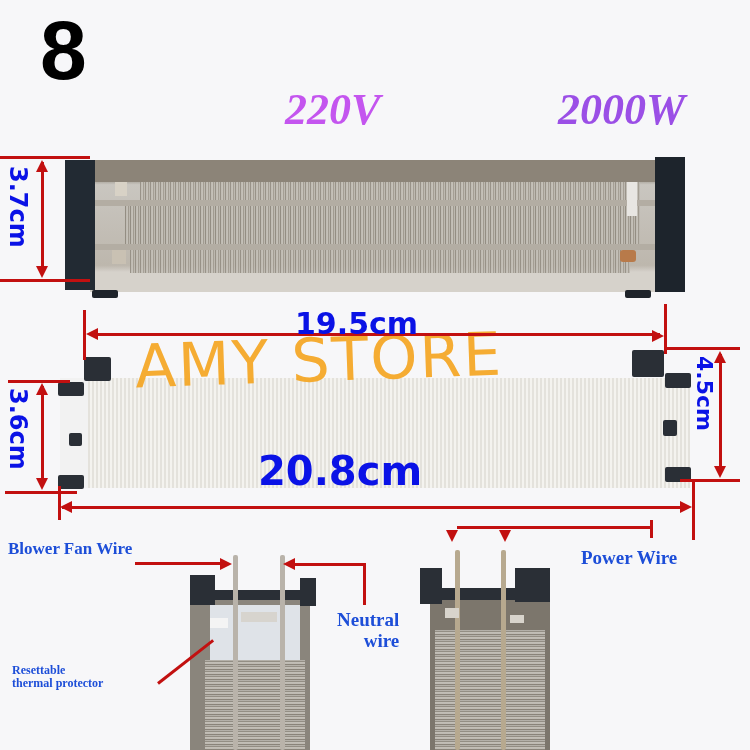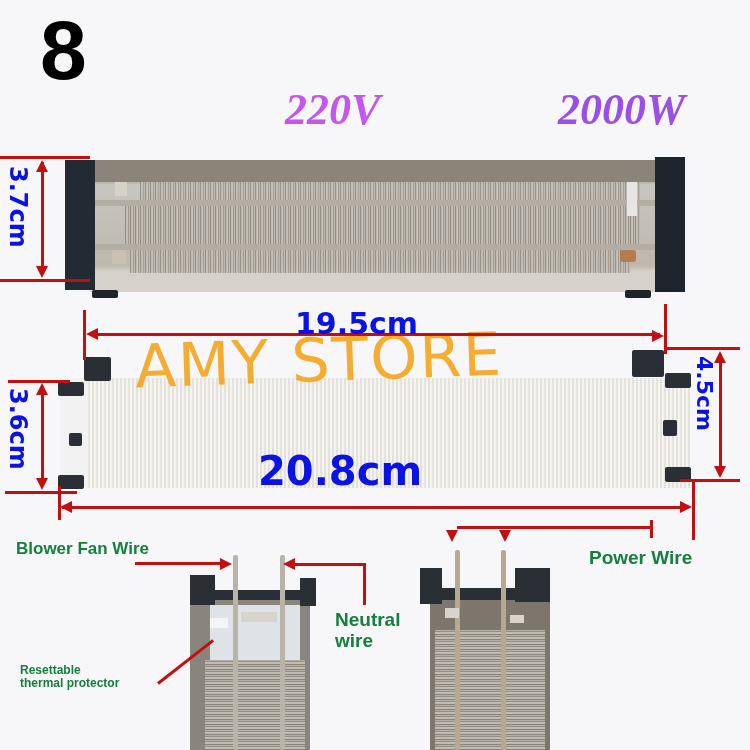--- a/index.html
+++ b/index.html
@@ -41,21 +41,21 @@
   .arrow-r { border-top: 6px solid transparent; border-bottom: 6px solid transparent; border-left: 12px solid #c21010; }
   .arrow-u { border-left: 6px solid transparent; border-right: 6px solid transparent; border-bottom: 12px solid #c21010; }
   .arrow-d { border-left: 6px solid transparent; border-right: 6px solid transparent; border-top: 12px solid #c21010; }
 
   .watermark { left: 135px; top: 330px; color: #f5a623; font-size: 60px; font-family: "DejaVu Sans", sans-serif; letter-spacing: 2px; line-height: 1; transform: rotate(-2deg); opacity: .92; }
 
   
   .frame { background: #8a857c; }
   .clip { background: #2a2f36; }
   .pin { width: 5px; background: #b9b3aa; border-radius: 2px; }
-  .label { color: #15803d; font-weight: bold; font-family: Liberation Sans, sans-serif; line-height: 1.1; margin-left: 8px; }
+  .label { color: #1d4ed8; font-weight: bold; font-family: Liberation Serif, serif; line-height: 1.1; }
   .coil-h { background: repeating-linear-gradient(0deg, #6f685d 0px, #d9d6cf 2px, #7c766b 4px, #ecebe7 5px); }
 </style>
 </head>
 <body>
 
 <div class="abs model-num">8</div>
 <div class="abs spec spec-v">220V</div>
 <div class="abs spec spec-w">2000W</div>
 
 <div>
@@ -152,21 +152,21 @@
   <div class="abs" style="left:510px;top:615px;width:14px;height:8px;background:#d8d4cc;"></div>
 </div>
 
 <div class="abs label" style="left:8px;top:540px;font-size:17px;">Blower Fan Wire</div>
 <div class="abs red" style="left:135px;top:562px;width:88px;height:3px;"></div>
 <div class="arrow-r" style="left:220px;top:558px;"></div>
 
 <div class="abs red" style="left:290px;top:563px;width:76px;height:3px;"></div>
 <div class="abs red" style="left:363px;top:563px;width:3px;height:42px;"></div>
 <div class="arrow-l" style="left:283px;top:558px;"></div>
-<div class="abs label" style="left:327px;top:610px;font-size:19px;">
+<div class="abs label" style="left:337px;top:610px;font-size:19px;text-align:right;">
   <div>Neutral</div>
   <div>wire</div>
 </div>
 
 <div class="abs red" style="left:457px;top:526px;width:195px;height:3px;"></div>
 <div class="abs red" style="left:650px;top:520px;width:3px;height:18px;"></div>
 <div class="arrow-d" style="left:446px;top:530px;"></div>
 <div class="arrow-d" style="left:499px;top:530px;"></div>
 <div class="abs label" style="left:581px;top:548px;font-size:19px;">Power Wire</div>
 

